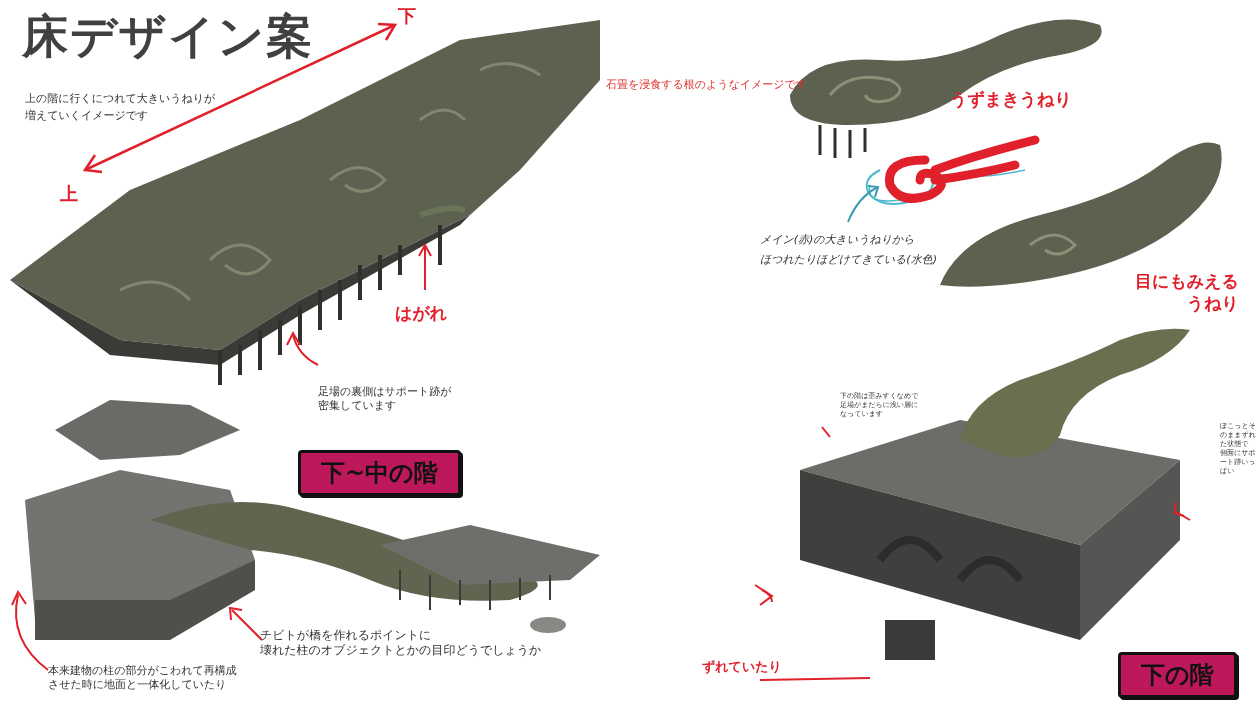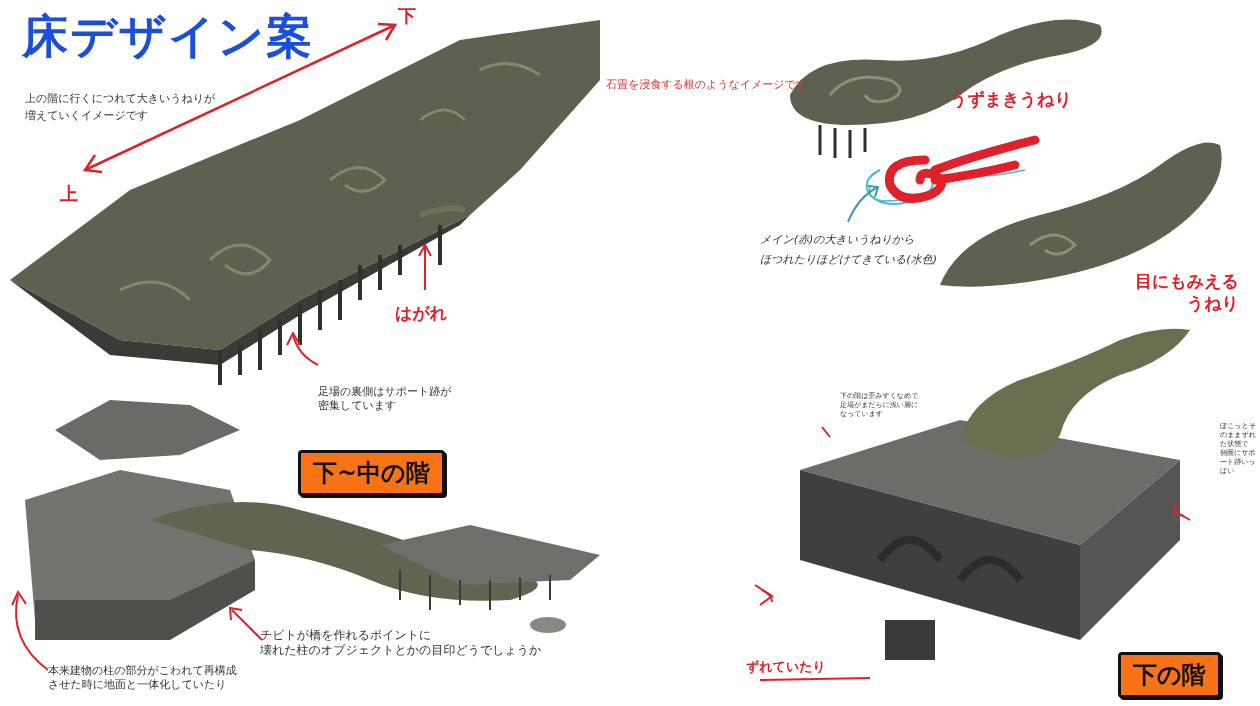--- a/index.html
+++ b/index.html
@@ -1,23 +1,23 @@
 <!DOCTYPE html>
 <html><head>
 <meta charset="utf-8">
 <style>
   html, body { margin:0; padding:0; }
   body { width:1260px; height:706px; background:#ffffff; position:relative; overflow:hidden; font-family:"DejaVu Sans", sans-serif; }
   .abs { position:absolute; }
-  .title { left:22px; top:6px; font-size:46px; font-weight:bold; color:#1d4ed8; letter-spacing:2px; font-family:"DejaVu Sans", sans-serif; }
+  .title { left:22px; top:6px; font-size:46px; font-weight:bold; color:#404040; letter-spacing:2px; font-family:"DejaVu Sans", sans-serif; }
   .note { font-size:11px; color:#333; line-height:17px; white-space:pre-line; }
   .note-small { font-size:7px; color:#333; line-height:9px; white-space:pre-line; }
   .red-note { font-size:11px; color:#e03030; }
   .hand-red { color:#e0202a; font-weight:bold; font-size:17px; white-space:pre-line; line-height:22px; text-align:center; }
-  .label-box { border:3px solid #111; border-radius:4px; background:#f97316; font-size:24px; font-weight:bold; color:#111; padding:4px 12px; box-shadow:2px 2px 0 #111; }
+  .label-box { border:3px solid #111; border-radius:4px; background:#be185d; font-size:24px; font-weight:bold; color:#111; padding:4px 20px; box-shadow:2px 2px 0 #111; }
   svg.art { position:absolute; left:0; top:0; }
 </style>
 </head>
 <body>
 
 <svg class="art" width="1260" height="706">
 
   <g>
     <polygon points="10,280 130,190 300,120 460,40 600,20 600,80 520,170 470,215 300,300 220,350 120,340" fill="#5d614f"></polygon>
     <polygon points="10,280 120,340 220,350 300,300 470,215 460,225 300,315 220,365 110,355" fill="#3a3b36"></polygon>
@@ -141,14 +141,14 @@
 <div class="abs note" style="left:260px;top:628px;line-height:15px;font-size:12px;">チビトが橋を作れるポイントに
 壊れた柱のオブジェクトとかの目印どうでしょうか</div>
 <div class="abs note" style="left:48px;top:664px;line-height:14px;font-size:11px;">本来建物の柱の部分がこわれて再構成
 させた時に地面と一体化していたり</div>
 
 <div class="abs note-small" style="left:840px;top:392px;">下の階は歪みすくなめで
 足場がまだらに浅い層に
 なっています</div>
 <div class="abs note-small" style="left:1220px;top:422px;">ぽこっとそのままずれた状態で
 側面にサポート跡いっぱい</div>
-<div class="abs hand-red" style="left:746px;top:656px;font-size:13px;">ずれていたり</div>
+<div class="abs hand-red" style="left:702px;top:656px;font-size:13px;">ずれていたり</div>
 <div class="abs label-box" style="left:1118px;top:652px;">下の階</div>
 
 </body></html>

